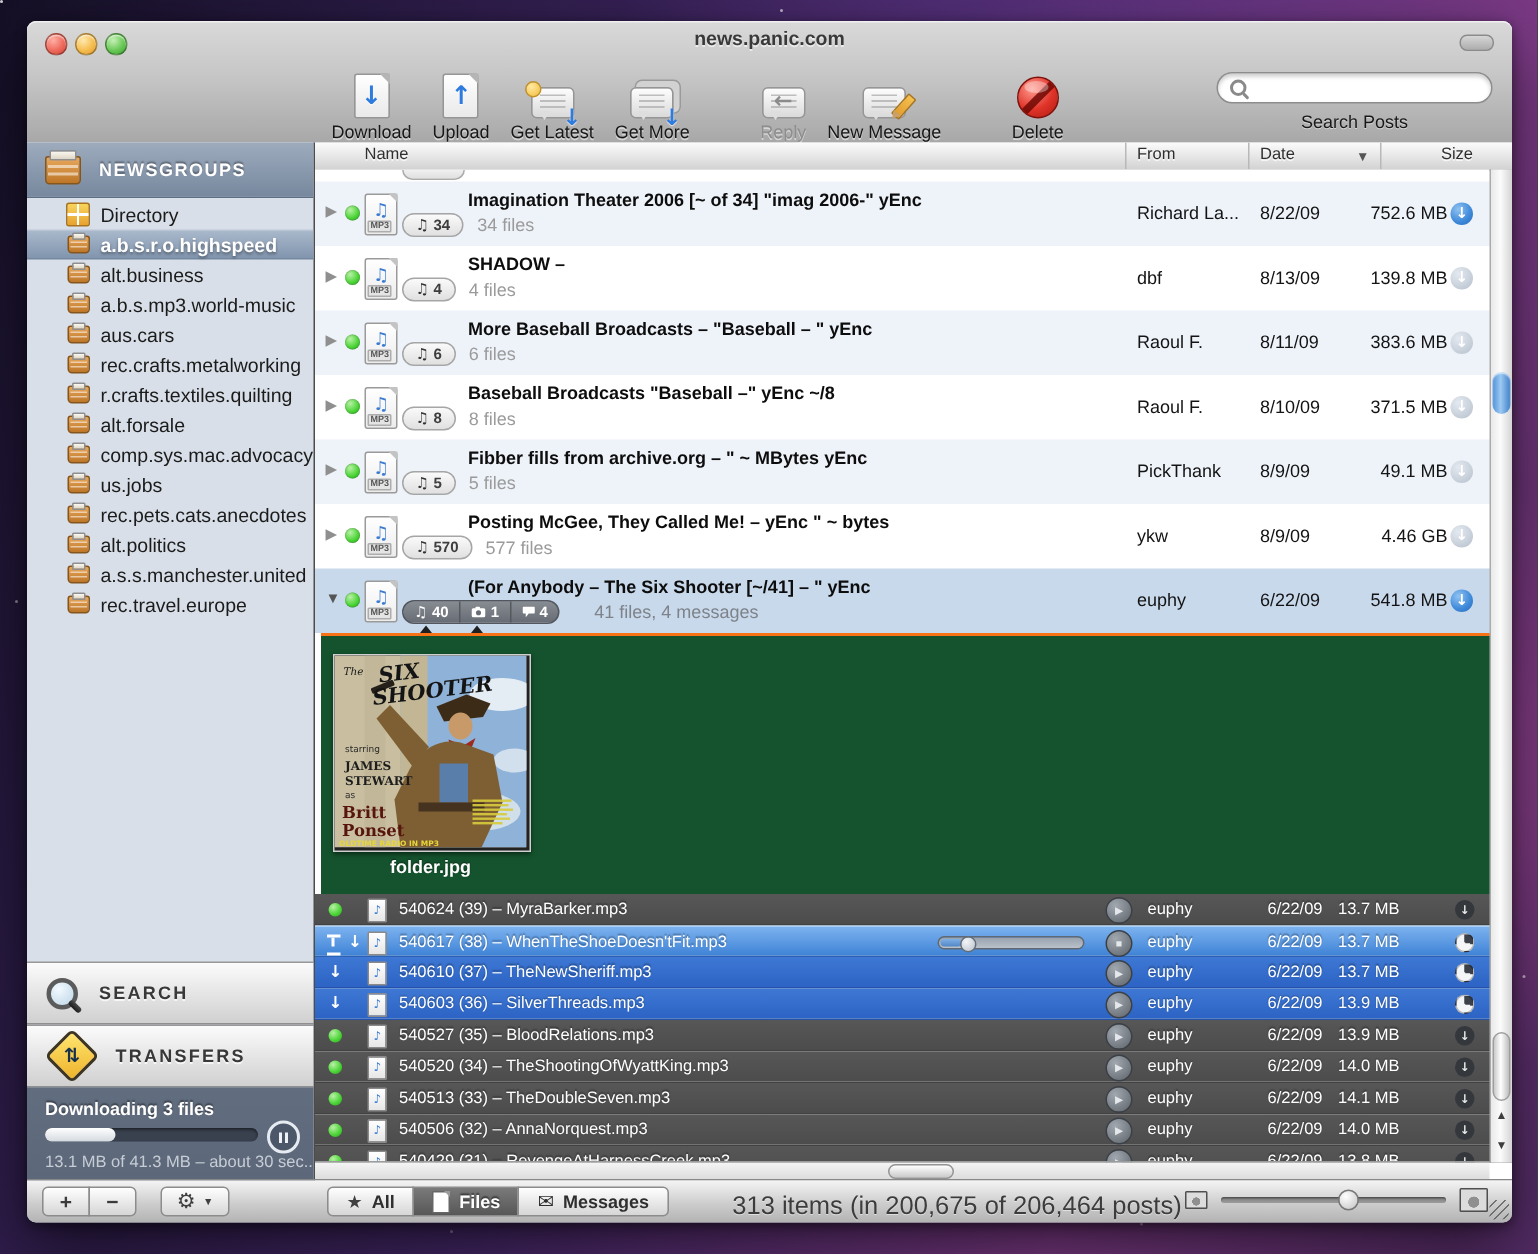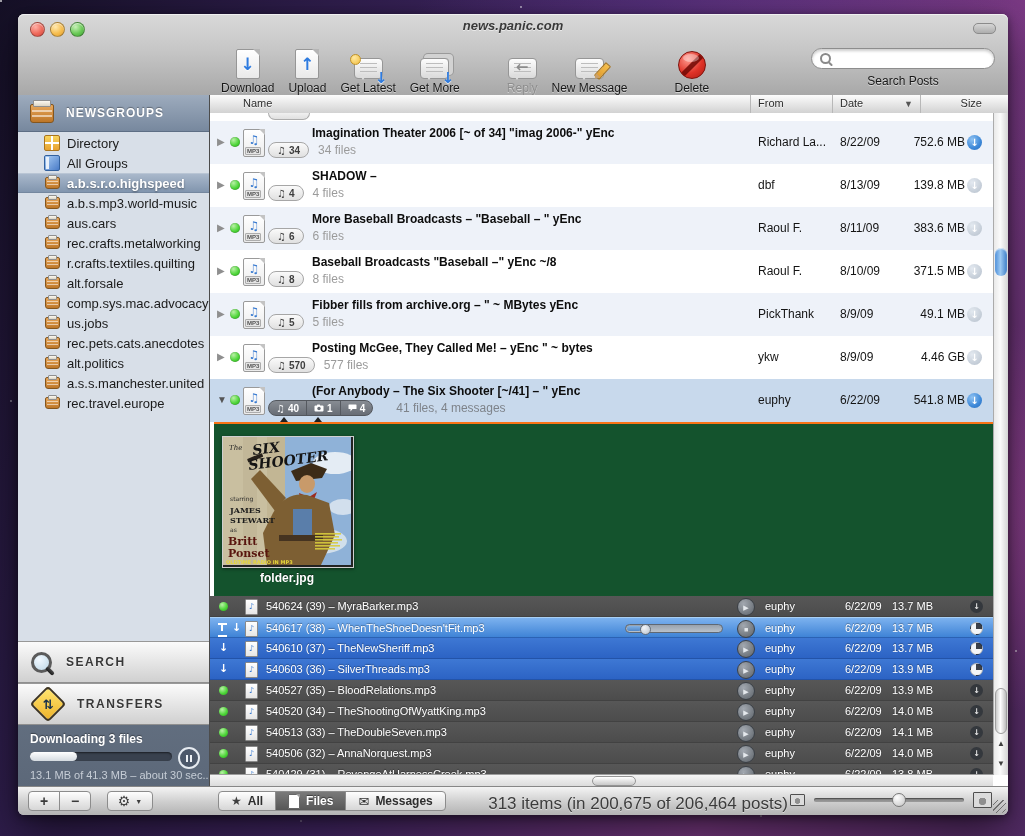--- a/index.html
+++ b/index.html
@@ -18,21 +18,21 @@
       760px 815px 0 rgba(255,255,255,.7), 1015px 650px 0 rgba(255,255,255,.8);}
   .window{position:absolute;left:18px;top:14px;width:990px;height:801px;border-radius:6px;
     box-shadow:0 18px 45px rgba(0,0,0,.6), 0 2px 8px rgba(0,0,0,.45);background:#d8dfe8;}
   
   .topchrome{position:absolute;top:0;left:0;right:0;height:81px;border-radius:6px 6px 0 0;
     background:linear-gradient(#d9d9d9,#c6c6c6 45%,#a8a8a8);border-bottom:1px solid #636363;box-shadow:inset 0 1px 0 rgba(255,255,255,.6);}
   .tl{position:absolute;top:8px;width:13px;height:13px;border-radius:50%;border:1px solid rgba(0,0,0,.3);box-shadow:inset 0 1px 1px rgba(255,255,255,.6);}
   .tl.red{left:12px;background:radial-gradient(circle at 35% 30%,#ffb0a6,#ee6a5c 55%,#d0423a);}
   .tl.yellow{left:32px;background:radial-gradient(circle at 35% 30%,#ffe9b0,#f6bd4e 55%,#dd9a2e);}
   .tl.green{left:52px;background:radial-gradient(circle at 35% 30%,#c8f0b8,#69c956 55%,#3f9e35);}
-  .win-title{position:absolute;top:4px;left:0;right:0;text-align:center;font-size:13px;font-weight:bold;color:#393939;text-shadow:0 1px 0 rgba(255,255,255,.55);font-style:italic;}
+  .win-title{position:absolute;top:4px;left:0;right:0;text-align:center;font-size:13px;font-weight:bold;color:#393939;text-shadow:0 1px 0 rgba(255,255,255,.55);}
   .lozenge{position:absolute;top:9px;right:12px;width:21px;height:9px;border-radius:5px;background:linear-gradient(#d6d6d6,#adadad);border:1px solid #8b8b8b;}
   .tb-row{position:absolute;left:196px;top:22px;height:59px;display:flex;align-items:flex-end;padding-bottom:3px;}
   .tb-btn{display:flex;flex-direction:column;align-items:center;margin:0 7px;cursor:default;}
   .tb-btn.gap{margin-left:40px;}
   .tb-icon-box{height:34px;display:flex;align-items:flex-end;justify-content:center;margin-bottom:2px;position:relative;}
   .tb-label{font-size:12px;color:#171717;text-shadow:0 1px 0 rgba(255,255,255,.5);white-space:nowrap;}
   .tb-btn.disabled .tb-label{color:#8d8d8d;}
   .doc{width:22px;height:28px;background:linear-gradient(#ffffff,#e9e9e9);border:1px solid #969696;border-radius:2px;position:relative;display:flex;align-items:center;justify-content:center;}
   .doc::after{content:"";position:absolute;top:-1px;right:-1px;width:0;height:0;border-style:solid;border-width:0 7px 7px 0;border-color:transparent #b5b5b5 transparent transparent;}
   .blue-arrow{font-family:"DejaVu Sans",sans-serif;font-size:17px;font-weight:bold;color:#2e7bdf;text-shadow:0 1px 1px rgba(255,255,255,.7);line-height:1;}
@@ -275,31 +275,31 @@
         <span class="basket"></span>
         <span class="hdr-label">NEWSGROUPS</span>
       </div>
       <div class="sg-list">
           <div class="sg-item">
             <span class="sg-icon">
               <span class="icon-directory"></span>
             </span>
             <span>Directory</span>
           </div>
-          <div class="sg-item">
-            <span class="sg-icon">
-              <span class="icon-allgroups"></span>
-            </span>
-            <span>All Groups</span>
-          </div>
           <div class="sg-item selected">
             <span class="sg-icon">
               <span class="basket small"></span>
             </span>
             <span>a.b.s.r.o.highspeed</span>
+          </div>
+          <div class="sg-item">
+            <span class="sg-icon">
+              <span class="basket small"></span>
+            </span>
+            <span>alt.business</span>
           </div>
           <div class="sg-item">
             <span class="sg-icon">
               <span class="basket small"></span>
             </span>
             <span>a.b.s.mp3.world-music</span>
           </div>
           <div class="sg-item">
             <span class="sg-icon">
               <span class="basket small"></span>

